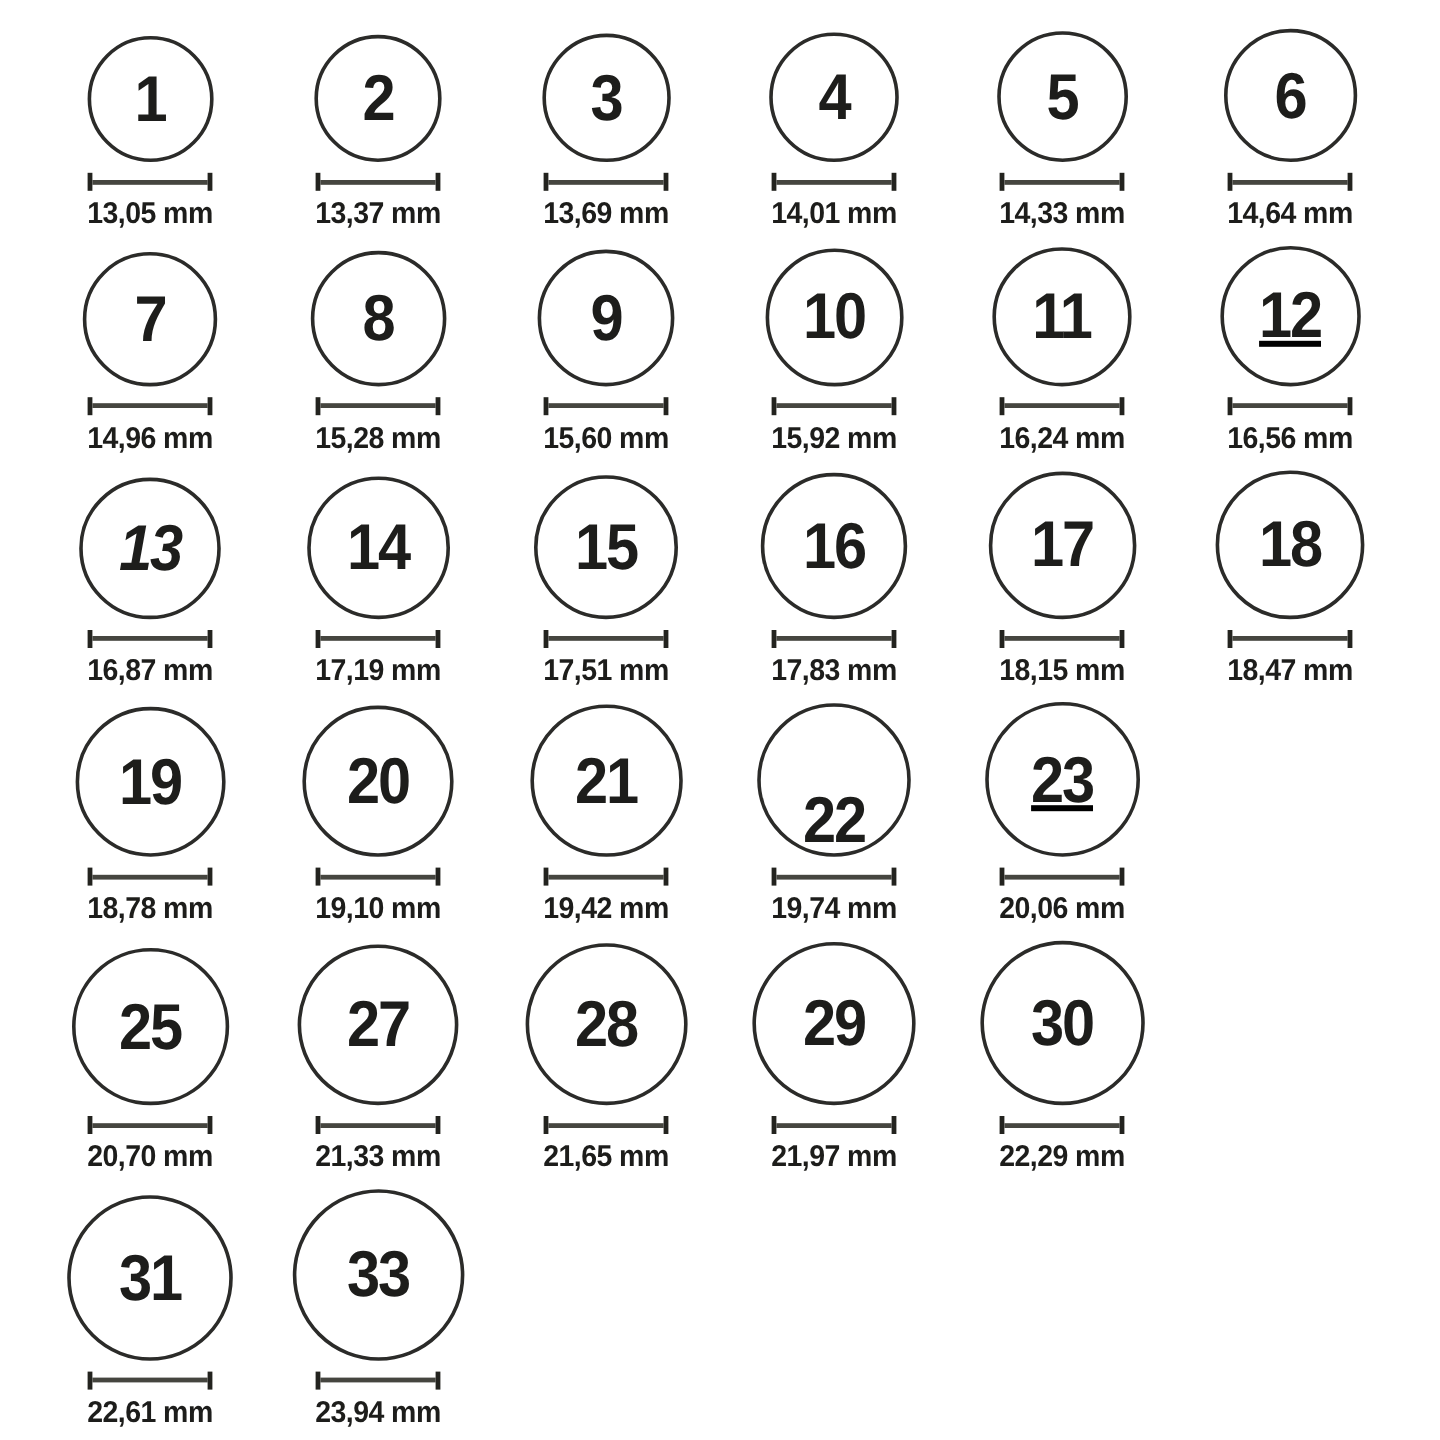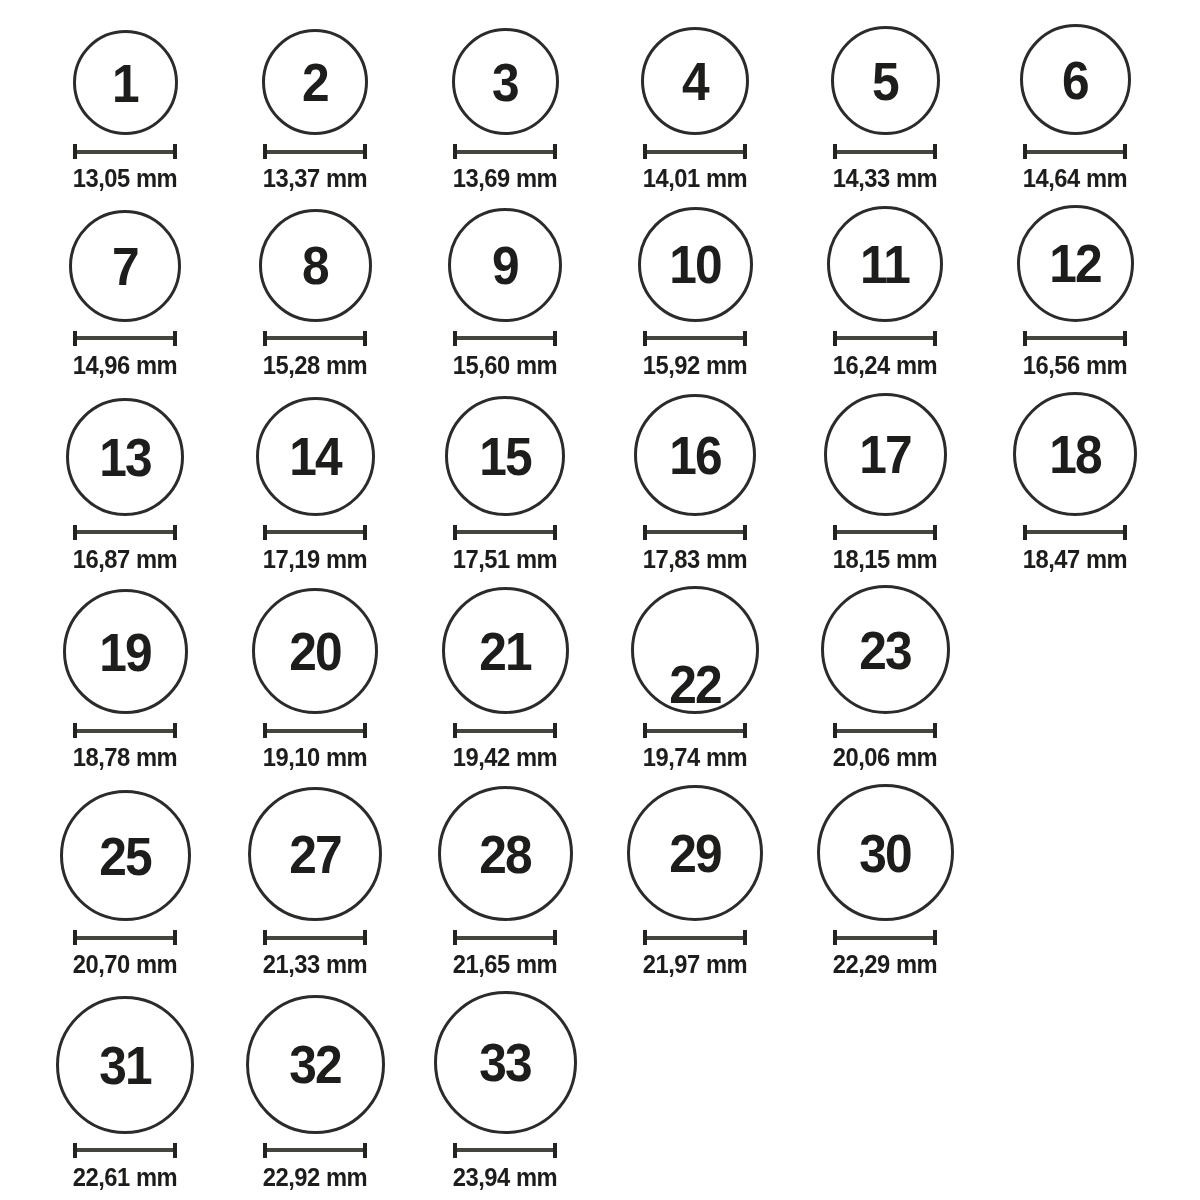--- a/index.html
+++ b/index.html
@@ -195,34 +195,34 @@
       <span class="num">11</span>
     </div>
     <div class="measure">
       <span class="tick"></span>
       <span class="bar"></span>
       <span class="tick"></span>
     </div>
     <div class="label">16,24 mm</div>
   </div>
       <div class="cell">
-    <div class="circle" style="width: 117px; height: 117px;">
+    <div class="circle" style="width: 117px; height: 117px; text-decoration: underline;">
       <span class="num">12</span>
     </div>
     <div class="measure">
       <span class="tick"></span>
       <span class="bar"></span>
       <span class="tick"></span>
     </div>
     <div class="label">16,56 mm</div>
   </div>
     </div>
     <div class="row">
       <div class="cell">
-    <div class="circle" style="width: 118px; height: 118px;">
+    <div class="circle" style="width: 118px; height: 118px; font-style: italic;">
       <span class="num">13</span>
     </div>
     <div class="measure">
       <span class="tick"></span>
       <span class="bar"></span>
       <span class="tick"></span>
     </div>
     <div class="label">16,87 mm</div>
   </div>
       <div class="cell">
@@ -320,21 +320,21 @@
       <span class="num">22</span>
     </div>
     <div class="measure">
       <span class="tick"></span>
       <span class="bar"></span>
       <span class="tick"></span>
     </div>
     <div class="label">19,74 mm</div>
   </div>
       <div class="cell">
-    <div class="circle" style="width: 129px; height: 129px;">
+    <div class="circle" style="width: 129px; height: 129px; text-decoration: underline;">
       <span class="num">23</span>
     </div>
     <div class="measure">
       <span class="tick"></span>
       <span class="bar"></span>
       <span class="tick"></span>
     </div>
     <div class="label">20,06 mm</div>
   </div>
     </div>
@@ -401,31 +401,20 @@
       <span class="num">31</span>
     </div>
     <div class="measure">
       <span class="tick"></span>
       <span class="bar"></span>
       <span class="tick"></span>
     </div>
     <div class="label">22,61 mm</div>
   </div>
       <div class="cell">
-    <div class="circle" style="width: 139px; height: 139px;">
-      <span class="num">32</span>
-    </div>
-    <div class="measure">
-      <span class="tick"></span>
-      <span class="bar"></span>
-      <span class="tick"></span>
-    </div>
-    <div class="label">22,92 mm</div>
-  </div>
-      <div class="cell">
     <div class="circle" style="width: 143px; height: 143px;">
       <span class="num">33</span>
     </div>
     <div class="measure">
       <span class="tick"></span>
       <span class="bar"></span>
       <span class="tick"></span>
     </div>
     <div class="label">23,94 mm</div>
   </div>

